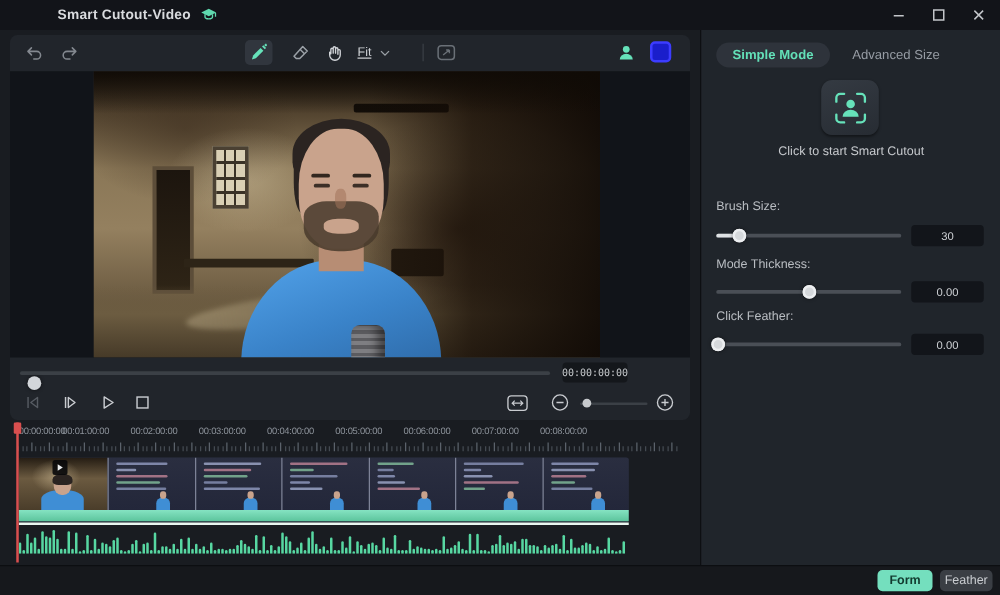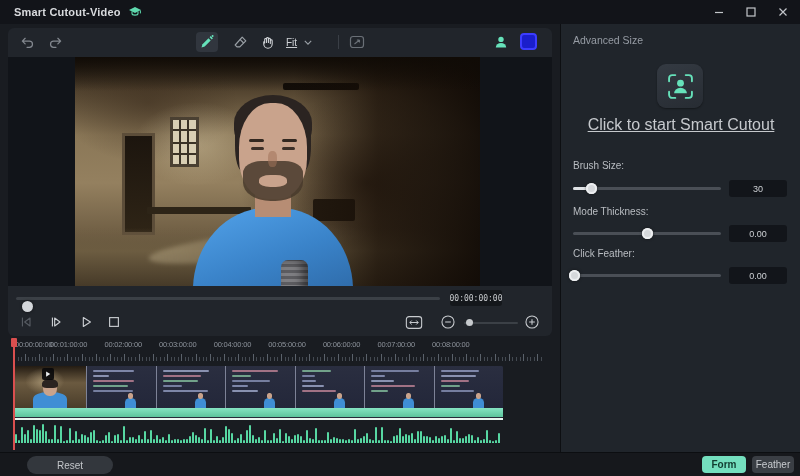--- a/index.html
+++ b/index.html
@@ -3,21 +3,21 @@
 <meta charset="utf-8">
 <style>
   * { margin:0; padding:0; box-sizing:border-box; }
   html,body { background:#0e1013; }
   #app {
     position:relative; width:800px; height:476px; overflow:hidden;
     background:#191c21; font-family:"Liberation Sans", sans-serif;
     color:#c9ccd0; -webkit-font-smoothing:antialiased;
   }
   
-  .titlebar { position:absolute; left:0; top:0; width:800px; height:24px; background:#121419; display:flex; align-items:center; }
+  .titlebar { position:absolute; left:0; top:0; width:800px; height:24px; background:#121419; display:flex; align-items:center;padding-left:32px; }
   .title-text { font-size:11px; font-weight:bold; color:#d9dbde; margin-left:14px; letter-spacing:.2px; }
   .title-cap { margin-left:7px; display:flex; }
   .winctl { position:absolute; right:6px; top:0; height:24px; display:flex; align-items:center; gap:10px; }
   .winbtn { width:22px; height:20px; display:flex; align-items:center; justify-content:center; cursor:default; }
   
   .workarea { position:absolute; left:8px; top:28px; width:544px; height:308px; background:#21252b; border-radius:6px; }
   
   .toolbar { position:absolute; left:0; top:0; width:544px; height:28px; }
   .tb-ico { position:absolute; top:4px; width:22px; height:20px; display:flex; align-items:center; justify-content:center; border-radius:4px; }
   .tb-active { background:#31363e; }
@@ -75,21 +75,21 @@
   .t-ico { position:absolute; top:3px; width:20px; height:20px; display:flex; align-items:center; justify-content:center; }
   .zoomslider { position:absolute; left:456px; top:12.5px; width:54px; height:2px; background:#3b4046; border-radius:2px; }
   .zoomslider .dot { position:absolute; left:2px; top:-2.5px; width:7px; height:7px; border-radius:50%; background:#c7cacd; }
   
   .panel { position:absolute; left:560px; top:24px; width:240px; height:428px; background:#20252b; border-left:1px solid #0d0f12; }
   .tabs { position:absolute; left:12px; top:10px; display:flex; align-items:center; gap:18px; }
   .tab-pill { padding:4px 13px; border-radius:13px; background:#2e333b; font-size:10.5px; font-weight:bold; }
   .tab-plain { font-size:10.5px; }
   .cutout-btn { position:absolute; left:96px; top:40px; width:46px; height:44px; border-radius:9px;
     background:linear-gradient(160deg,#343a42,#272c33); display:flex; align-items:center; justify-content:center; box-shadow:0 1px 2px rgba(0,0,0,.4); }
-  .start-label { position:absolute; left:0; top:92px; width:240px; text-align:center; font-size:16px; color:#c6c9cd;text-decoration:underline; }
+  .start-label { position:absolute; left:0; top:92px; width:240px; text-align:center; font-size:10px; color:#c6c9cd; }
   .ctl-label { position:absolute; left:12px; font-size:10px; color:#b9bdc2; }
   .hslider { position:absolute; left:12px; width:148px; height:12px; }
   .hslider .track { position:absolute; left:0; top:5px; width:100%; height:3px; background:#4a4f56; border-radius:2px; }
   .hslider .fill { position:absolute; left:0; top:5px; height:3px; background:#dfe2e5; border-radius:2px; }
   .hslider .handle { position:absolute; top:0.5px; width:11px; height:11px; border-radius:50%; background:#d5d8db; box-shadow:inset 0 0 0 2px #eceef0, 0 0 3px rgba(0,0,0,.55); }
   .valbox { position:absolute; left:168px; width:58px; height:17px; background:#12151a; border-radius:3px;
     font-size:9px; color:#cdd0d4; display:flex; align-items:center; justify-content:center; }
   
   .timeline { position:absolute; left:0; top:338px; width:560px; height:114px; }
   .rlabel { position:absolute; top:2px; font-size:7.5px; color:#8d939b; transform:translateX(-50%); white-space:nowrap; letter-spacing:-0.2px; }
@@ -294,20 +294,21 @@
         <svg width="16" height="16" viewBox="0 0 18 18">
             <circle cx="9" cy="9" r="6.8" fill="none" stroke="#c9ccd0" stroke-width="1.2"></circle>
             <path d="M5.8 9 H12.2 M9 5.8 V12.2" stroke="#c9ccd0" stroke-width="1.2"></path>
           </svg>
       </span>
     </div>
   </div>
 
   <div class="panel">
     <div class="tabs">
+      <span class="tab-pill" style="color:#63e0b8">Simple Mode</span>
       <span class="tab-plain" style="color:#969ca4">Advanced Size</span>
     </div>
 
     <div class="cutout-btn">
       <svg width="27" height="27" viewBox="0 0 26 26">
         <path d="M2 8 V5 a3 3 0 0 1 3-3 h3 M18 2 h3 a3 3 0 0 1 3 3 v3 M24 18 v3 a3 3 0 0 1 -3 3 h-3 M8 24 H5 a3 3 0 0 1 -3-3 v-3" fill="none" stroke="#66e2ba" stroke-width="1.8" stroke-linecap="round"></path>
         <circle cx="13" cy="9.8" r="3.3" fill="#66e2ba"></circle>
         <path d="M6.8 19.6 a6.2 5.4 0 0 1 12.4 0 z" fill="#66e2ba"></path>
       </svg>
     </div>
@@ -730,18 +731,17 @@
         <i class="wbar" style="height: 3.3px; background: rgb(87, 215, 162);"></i>
         <i class="wbar" style="height: 2.5px; background: rgb(87, 215, 162);"></i>
         <i class="wbar" style="height: 3.4px; background: rgb(87, 215, 162);"></i>
         <i class="wbar" style="height: 10.4px; background: rgb(87, 215, 162);"></i>
       </div>
 
     <div class="playhead"></div>
   </div>
 
   <div class="bottombar">
-    <button class="reset-btn">Reset</button>
     <button class="save-btn" style="background: rgb(116, 223, 190); color: rgb(18, 59, 47);">Form</button>
     <button class="cancel-btn">Feather</button>
   </div>
 
 </div>
 
 </body></html>

